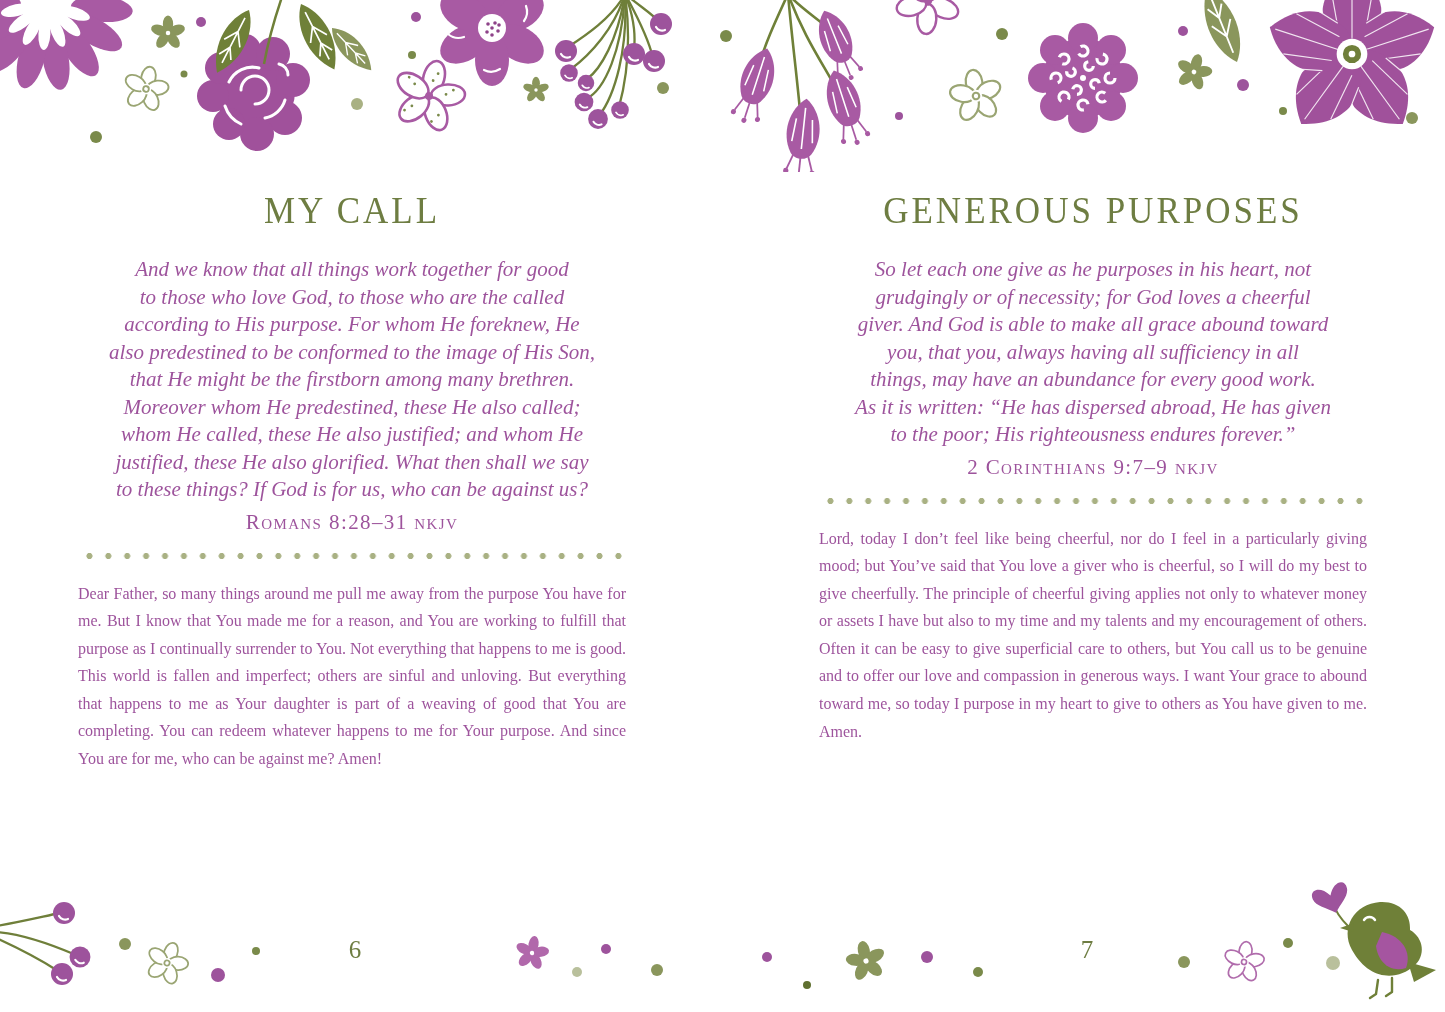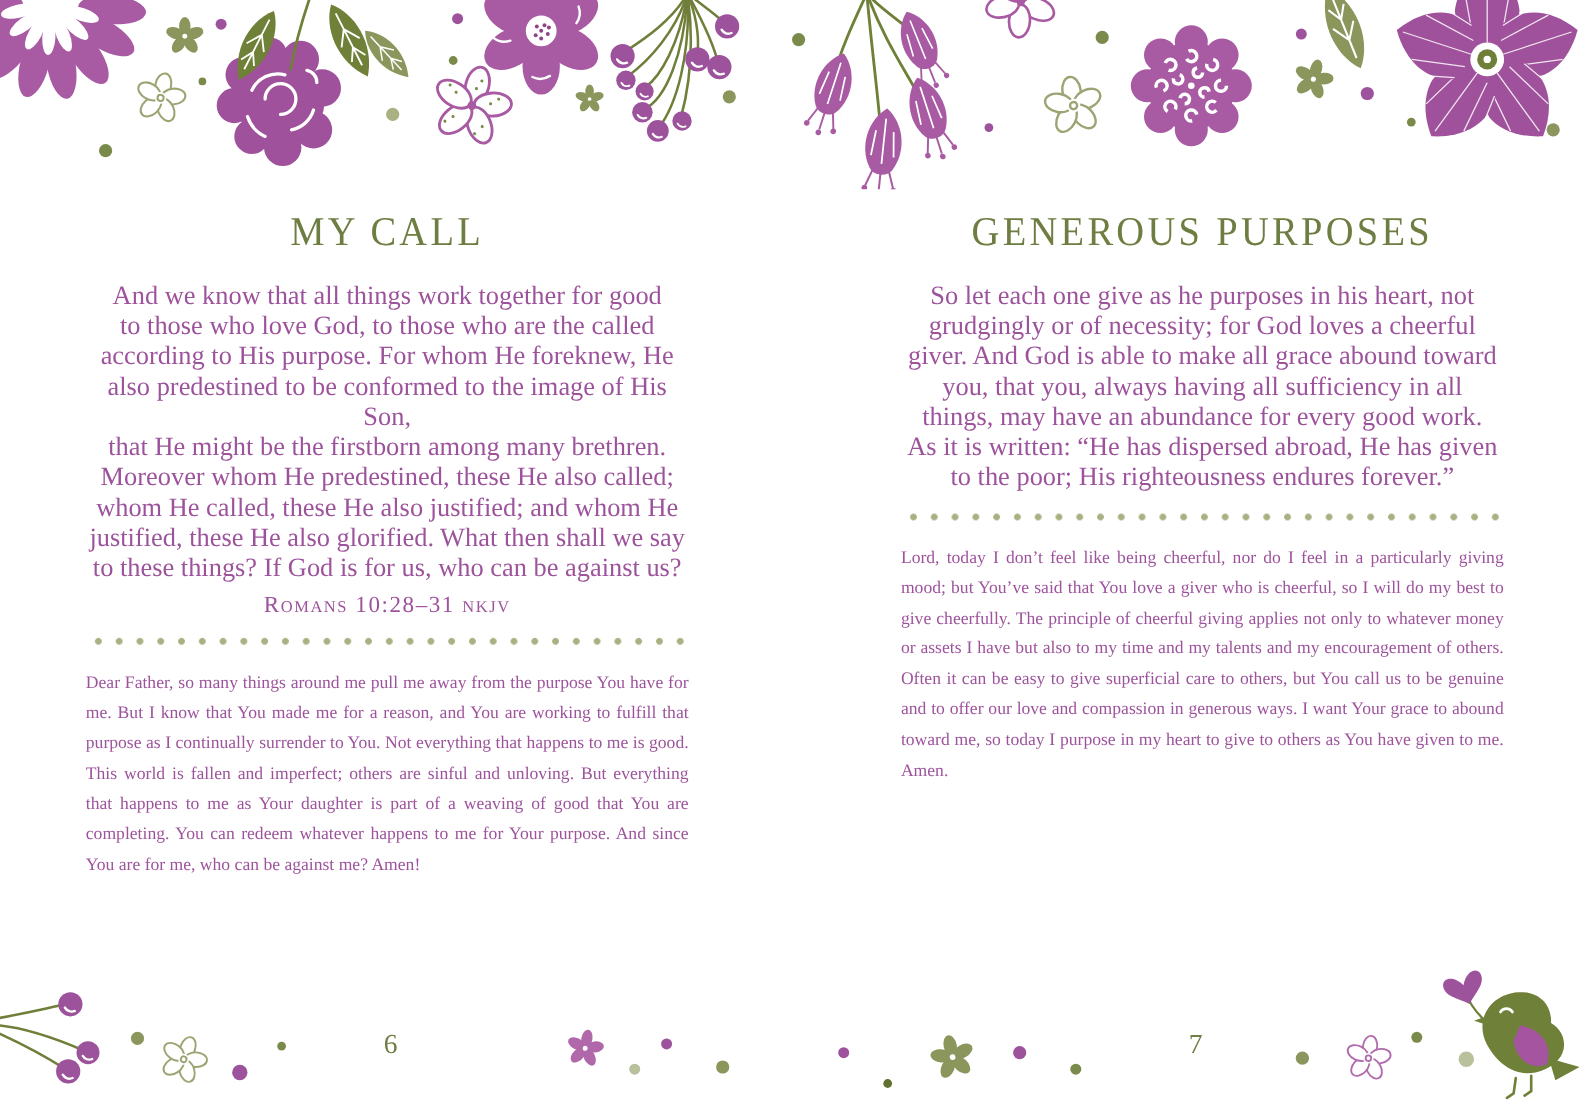--- a/index.html
+++ b/index.html
@@ -13,21 +13,21 @@
   .spread{position:absolute;inset:0;display:flex;gap:37px;}
   .page{width:722.5px;box-sizing:border-box;padding-top:190px;display:flex;flex-direction:column;align-items:center;}
   .content{width:548px;}
   .page-title{
     font-family:"Liberation Serif",serif;font-weight:400;
     font-size:35px;line-height:40px;letter-spacing:3px;
     color:#6e7d42;text-align:center;margin:0 0 26px 0;
     transform:scaleY(1.06);transform-origin:center top;
   }
   .scripture{
-    color:#9d539c;font-size:24px;line-height:27.5px;
+    color:#9d539c;font-style:italic;font-size:21px;line-height:27.5px;
     text-align:center;white-space:pre-line;
   }
   .reference{
     color:#9d539c;font-variant:small-caps;font-size:21px;letter-spacing:1.4px;
     text-align:center;margin-top:6px;
   }
   .dotted-divider{
     height:8px;margin:17px 2px 20px 2px;
     background-image:radial-gradient(circle,#a9b183 2.7px,rgba(0,0,0,0) 3.4px);
     background-size:18.9px 8px;background-repeat:repeat-x;background-position:0 50%;
@@ -352,36 +352,37 @@
       <h1 class="page-title">MY CALL</h1>
       <div class="scripture">And we know that all things work together for good
 to those who love God, to those who are the called
 according to His purpose. For whom He foreknew, He
 also predestined to be conformed to the image of His Son,
 that He might be the firstborn among many brethren.
 Moreover whom He predestined, these He also called;
 whom He called, these He also justified; and whom He
 justified, these He also glorified. What then shall we say
 to these things? If God is for us, who can be against us?</div>
-      <div class="reference">Romans 10:28–31 nkjv</div>
+      <div class="reference">Romans 8:28–31 nkjv</div>
       <div class="dotted-divider"></div>
       <div class="prayer">Dear Father, so many things around me pull me away from the purpose You have for me. But I know that You made me for a reason, and You are working to fulfill that purpose as I continually surrender to You. Not everything that happens to me is good. This world is fallen and imperfect; others are sinful and unloving. But everything that happens to me as Your daughter is part of a weaving of good that You are completing. You can redeem whatever happens to me for Your purpose. And since You are for me, who can be against me? Amen!</div>
     </div>
   </div>
 
   <div class="page">
     <div class="content">
       <h1 class="page-title">GENEROUS PURPOSES</h1>
       <div class="scripture">So let each one give as he purposes in his heart, not
 grudgingly or of necessity; for God loves a cheerful
 giver. And God is able to make all grace abound toward
 you, that you, always having all sufficiency in all
 things, may have an abundance for every good work.
 As it is written: “He has dispersed abroad, He has given
 to the poor; His righteousness endures forever.”</div>
+      <div class="reference">2 Corinthians 9:7–9 nkjv</div>
       <div class="dotted-divider"></div>
       <div class="prayer">Lord, today I don’t feel like being cheerful, nor do I feel in a particularly giving mood; but You’ve said that You love a giver who is cheerful, so I will do my best to give cheerfully. The principle of cheerful giving applies not only to whatever money or assets I have but also to my time and my talents and my encouragement of others. Often it can be easy to give superficial care to others, but You call us to be genuine and to offer our love and compassion in generous ways. I want Your grace to abound toward me, so today I purpose in my heart to give to others as You have given to me. Amen.</div>
     </div>
   </div>
 
 </div>
 
 <div class="page-number" id="pn-left">6</div>
 <div class="page-number" id="pn-right">7</div>
 

